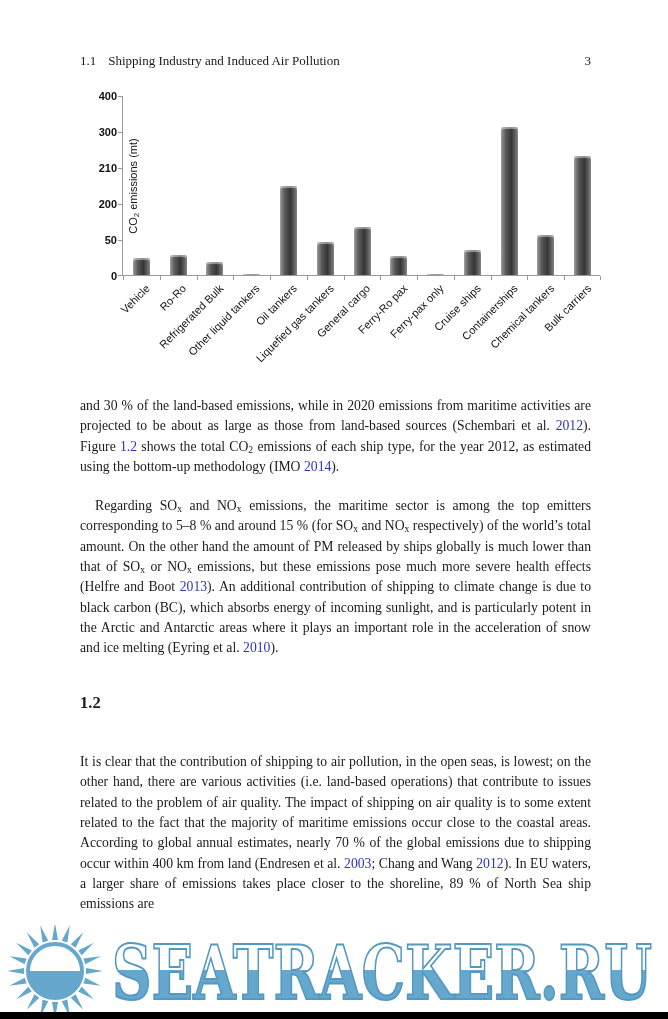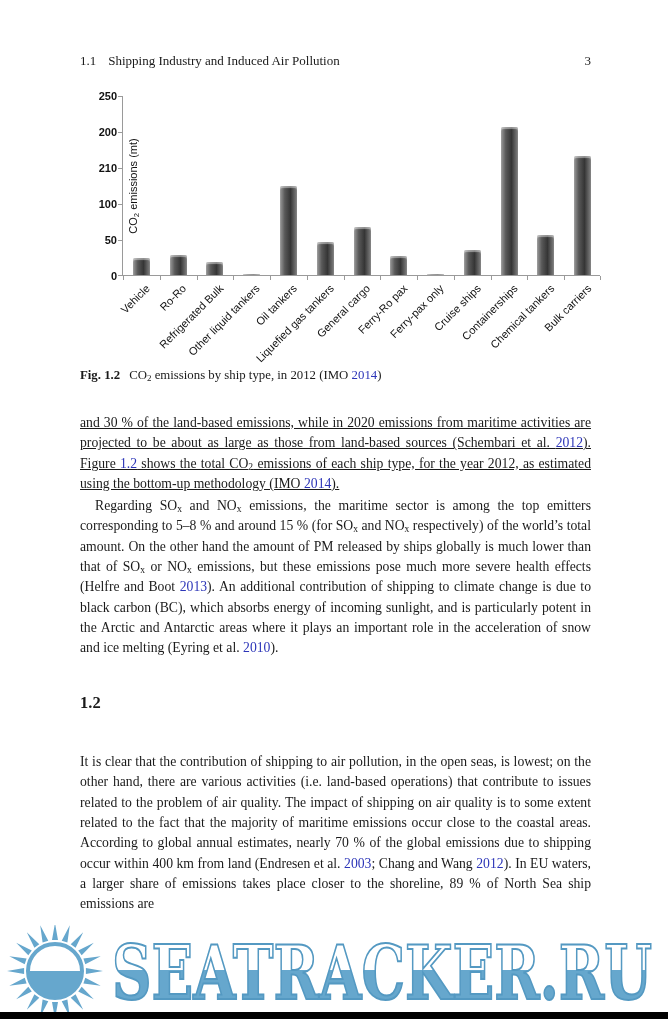--- a/index.html
+++ b/index.html
@@ -53,21 +53,21 @@
   .b { font-weight:bold; }
   a.link, .link { color:var(--link,#2c35b8); text-decoration:none; cursor:pointer; }
   
   .caption { position:absolute; left:80px; top:368px; width:520px; font-size:12.8px; }
   .caption .b { margin-right:9px; }
   
   .body-par {
     position:absolute; left:80px; width:511px;
     font-size:13.7px; line-height:20.35px; text-align:justify;
   }
-  .p1 { top:413px;text-decoration:underline; }
+  .p1 { top:396px; }
   .p2 { top:496px; text-indent:15px; }
   .p3 { top:752px; }
   
   .sec-heading {
     position:absolute; left:80px; top:691px; width:480px;
     display:flex; font-size:16.5px; font-weight:bold; line-height:24px;
     word-spacing:2.5px;
   }
   .sec-heading .num { width:41px; flex:none; }
   .sec-heading .title { width:400px; }
@@ -88,27 +88,27 @@
     <div>3</div>
   </div>
 
   <div class="figure">
     <div class="plot">
       <div class="y-axis-title"><span>CO</span><sub>2</sub><span> emissions (mt)</span></div>
     <div class="ytick-label" style="top: 173px;">0</div>
         <div class="ytick-mark" style="top: 179px;"></div>
         <div class="ytick-label" style="top: 137px;">50</div>
         <div class="ytick-mark" style="top: 144px;"></div>
-        <div class="ytick-label" style="top: 101px;">100</div>
+        <div class="ytick-label" style="top: 101px;">200</div>
         <div class="ytick-mark" style="top: 108px;"></div>
         <div class="ytick-label" style="top: 65px;">210</div>
         <div class="ytick-mark" style="top: 72px;"></div>
-        <div class="ytick-label" style="top: 29px;">200</div>
+        <div class="ytick-label" style="top: 29px;">300</div>
         <div class="ytick-mark" style="top: 36px;"></div>
-        <div class="ytick-label" style="top: -7px;">250</div>
+        <div class="ytick-label" style="top: -7px;">400</div>
         <div class="ytick-mark" style="top: 0px;"></div>
         <div class="xtick-mark" style="left: 0px; top: 180px;"></div>
         <div class="xtick-mark" style="left: 36.7692px; top: 180px;"></div>
         <div class="xtick-mark" style="left: 73.5385px; top: 180px;"></div>
         <div class="xtick-mark" style="left: 110.308px; top: 180px;"></div>
         <div class="xtick-mark" style="left: 147.077px; top: 180px;"></div>
         <div class="xtick-mark" style="left: 183.846px; top: 180px;"></div>
         <div class="xtick-mark" style="left: 220.615px; top: 180px;"></div>
         <div class="xtick-mark" style="left: 257.385px; top: 180px;"></div>
         <div class="xtick-mark" style="left: 294.154px; top: 180px;"></div>
@@ -139,21 +139,20 @@
         <div class="xlabel" style="right: 125.692px; top: 186px;">Cruise ships</div>
         <div class="bar" style="left: 377.577px; height: 148px;"></div>
         <div class="xlabel" style="right: 88.9231px; top: 186px;">Containerships</div>
         <div class="bar" style="left: 414.346px; height: 40px;"></div>
         <div class="xlabel" style="right: 52.1538px; top: 186px;">Chemical tankers</div>
         <div class="bar" style="left: 451.115px; height: 119px;"></div>
         <div class="xlabel" style="right: 15.3846px; top: 186px;">Bulk carriers</div>
       </div>
   </div>
 
-  <div class="caption"><span class="b">Fig. 1.2</span><span>CO</span><sub>2</sub><span> emissions by ship type, in 2012 (IMO </span><a class="link">2014</a><span>)</span></div>
 
   <div class="body-par p1"><span>and 30 % of the land-based emissions, while in 2020 emissions from maritime activities are projected to be about as large as those from land-based sources (Schembari et al. </span><a class="link">2012</a><span>). Figure </span><a class="link">1.2</a><span> shows the total CO</span><sub>2</sub><span> emissions of each ship type, for the year 2012, as estimated using the bottom-up methodology (IMO </span><a class="link">2014</a><span>).</span></div>
   <div class="body-par p2"><span>Regarding SO</span><sub>x</sub><span> and NO</span><sub>x</sub><span> emissions, the maritime sector is among the top emitters corresponding to 5–8 % and around 15 % (for SO</span><sub>x</sub><span> and NO</span><sub>x</sub><span> respectively) of the world’s total amount. On the other hand the amount of PM released by ships globally is much lower than that of SO</span><sub>x</sub><span> or NO</span><sub>x</sub><span> emissions, but these emissions pose much more severe health effects (Helfre and Boot </span><a class="link">2013</a><span>). An additional contribution of shipping to climate change is due to black carbon (BC), which absorbs energy of incoming sunlight, and is particularly potent in the Arctic and Antarctic areas where it plays an important role in the acceleration of snow and ice melting (Eyring et al. </span><a class="link">2010</a><span>).</span></div>
 
   <div class="sec-heading">
     <span class="num">1.2</span>
   </div>
 
   <div class="body-par p3"><span>It is clear that the contribution of shipping to air pollution, in the open seas, is lowest; on the other hand, there are various activities (i.e. land-based operations) that contribute to issues related to the problem of air quality. The impact of shipping on air quality is to some extent related to the fact that the majority of maritime emissions occur close to the coastal areas. According to global annual estimates, nearly 70 % of the global emissions due to shipping occur within 400 km from land (Endresen et al. </span><a class="link">2003</a><span>; Chang and Wang </span><a class="link">2012</a><span>). In EU waters, a larger share of emissions takes place closer to the shoreline, 89 % of North Sea ship emissions are</span></div>
 

